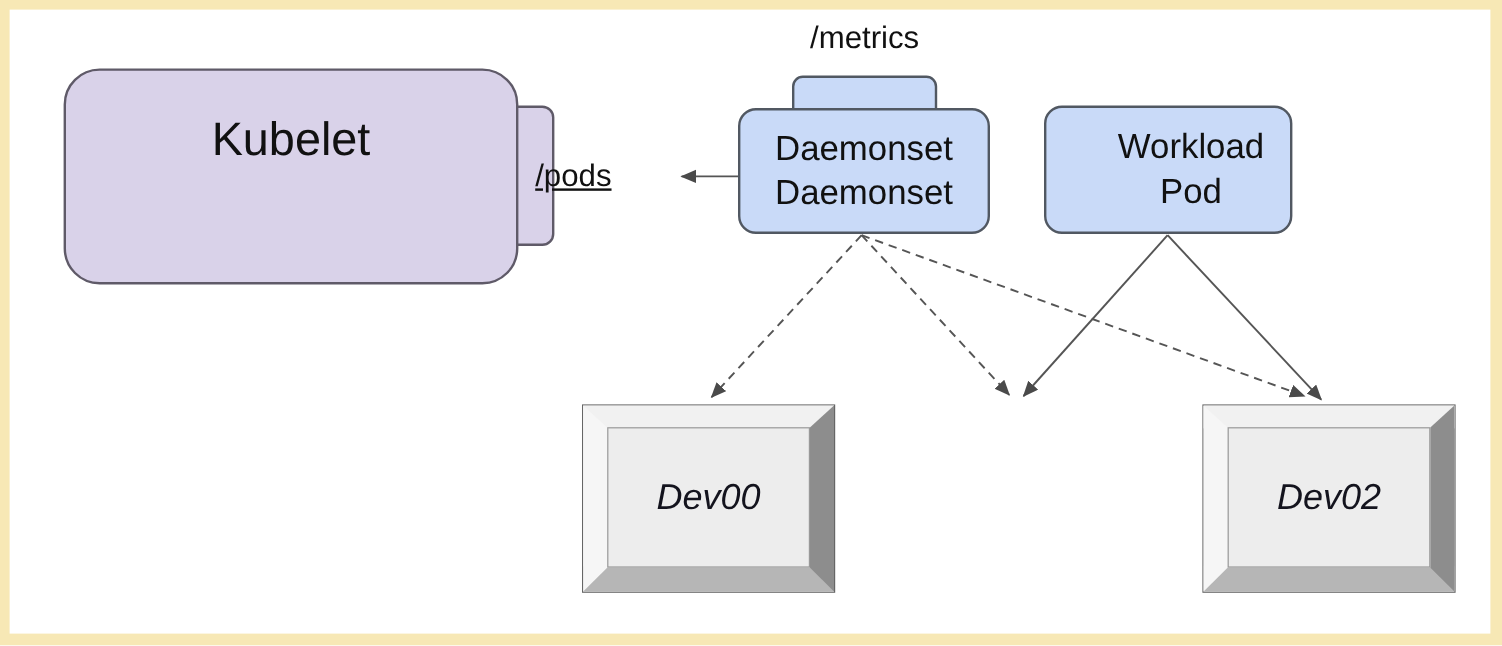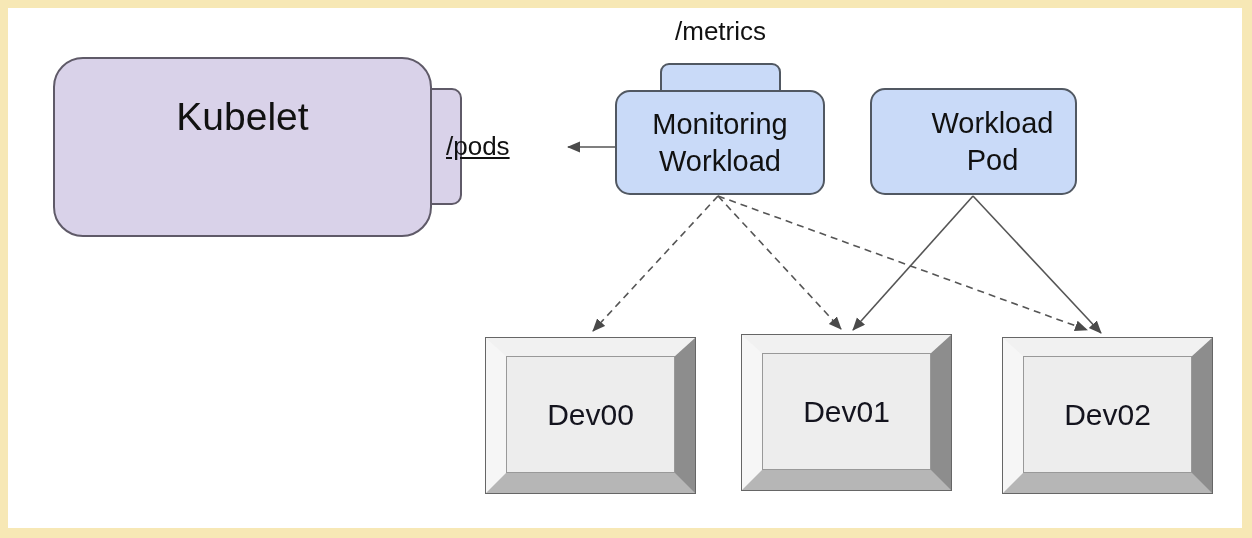--- a/index.html
+++ b/index.html
@@ -74,20 +74,21 @@
     white-space: nowrap;
   }
   .pods-label { left: 446px; top: 131px; text-decoration: underline; }
   .metrics-label { left: 660px; top: 16px; width: 121px; text-align: center; }
   .device {
     position: absolute;
     width: 211px; height: 157px;
     box-sizing: border-box;
     border: 1px solid #666666;
     z-index: 3;
+    font-style: italic;
   }
   .device .bevel {
     position: absolute;
     left: 0; top: 0; right: 0; bottom: 0;
     border-style: solid;
     border-width: 19px 21px 21px 21px;
     border-top-color: #f1f1f1;
     border-left-color: #f6f6f6;
     border-right-color: #8d8d8d;
     border-bottom-color: #b6b6b6;
@@ -131,38 +132,32 @@
 
   <div class="node kubelet-tab"></div>
   <div class="node kubelet-main">
     <span>Kubelet</span>
   </div>
   <div class="endpoint-label pods-label">/pods</div>
 
   <div class="endpoint-label metrics-label">/metrics</div>
   <div class="node monitoring-tab"></div>
   <div class="node pod-box monitoring-main">
-    <span class="wrap-label">Monitoring Workload</span>
+    <span class="wrap-label">Daemonset Daemonset</span>
   </div>
 
   <div class="node pod-box workload-main">
     <span class="wrap-label">Workload Pod</span>
   </div>
 
   <div class="device dev00">
     <div class="bevel"></div>
     <div class="face">
       <span>Dev00</span>
     </div>
   </div>
-  <div class="device dev01">
-    <div class="bevel"></div>
-    <div class="face">
-      <span>Dev01</span>
-    </div>
-  </div>
   <div class="device dev02">
     <div class="bevel"></div>
     <div class="face">
       <span>Dev02</span>
     </div>
   </div>
 </div>
 
 </body></html>

